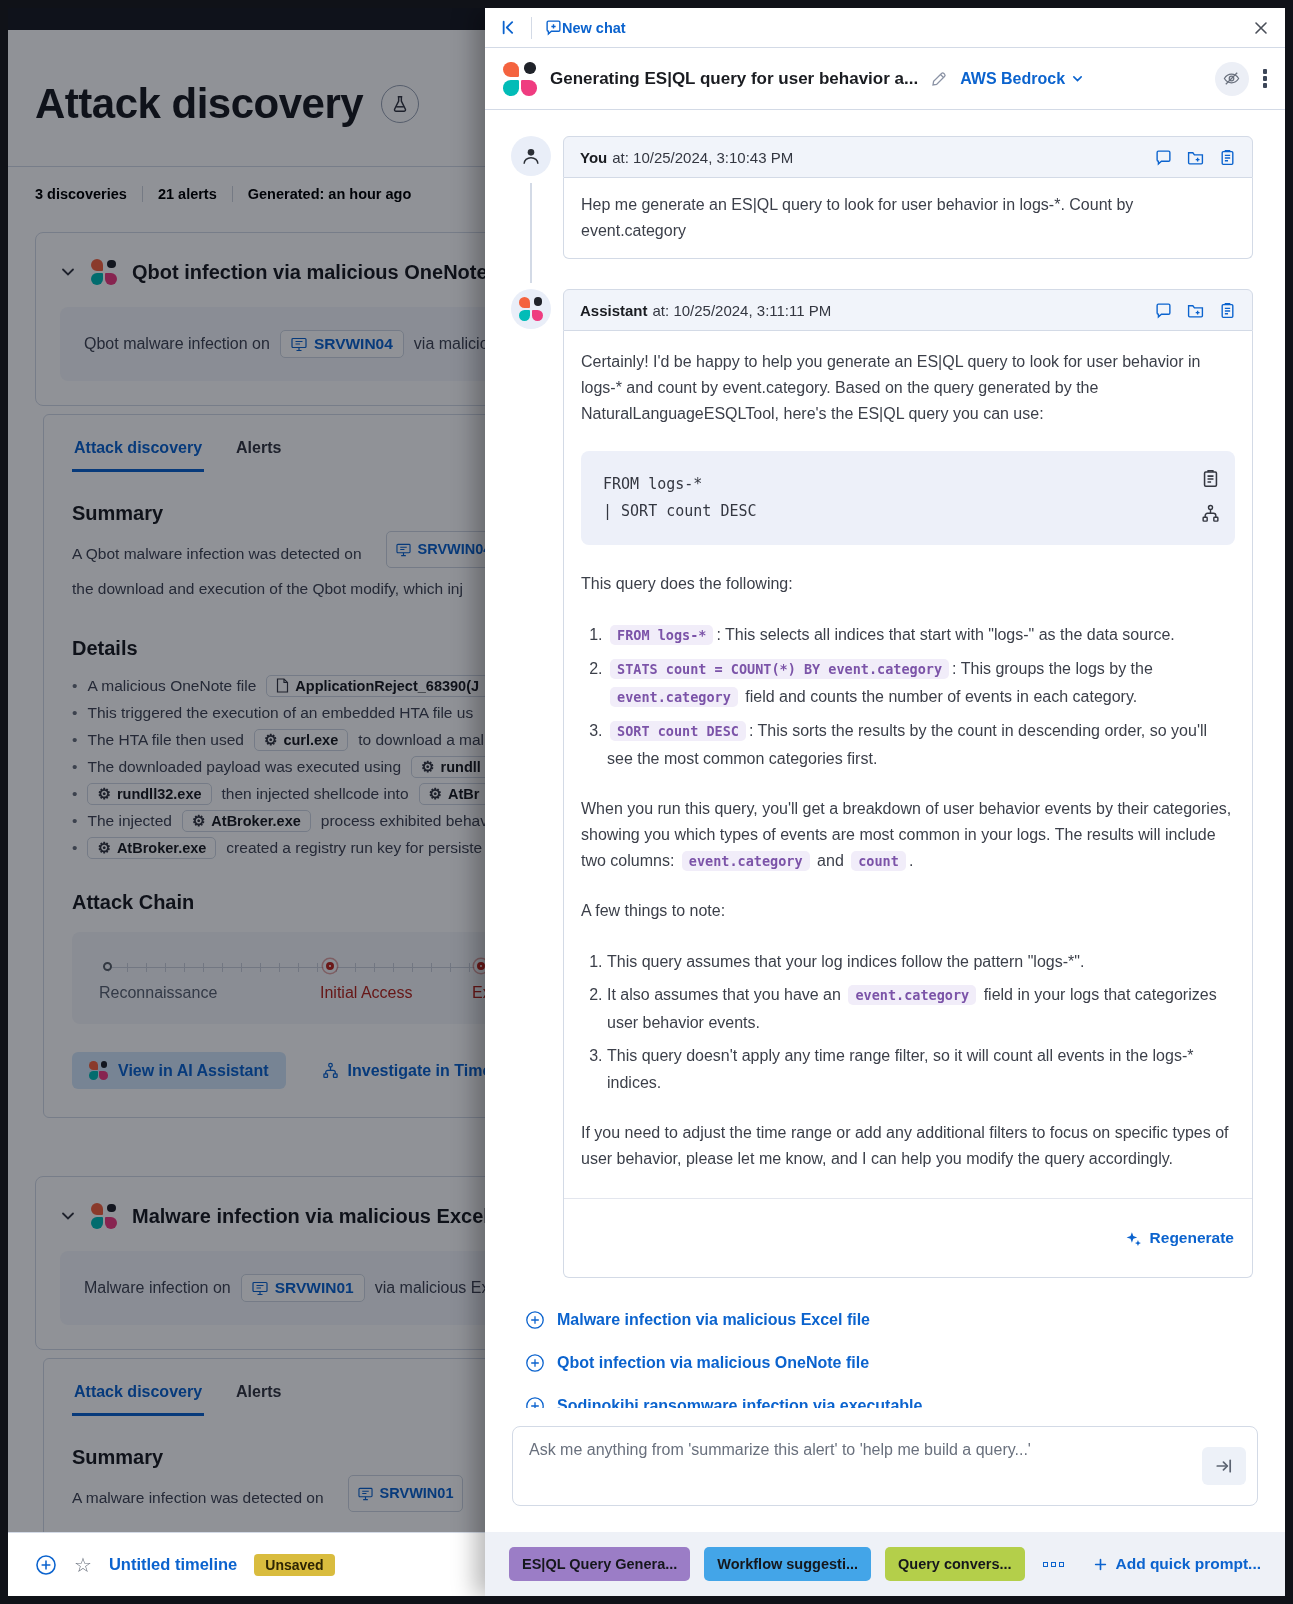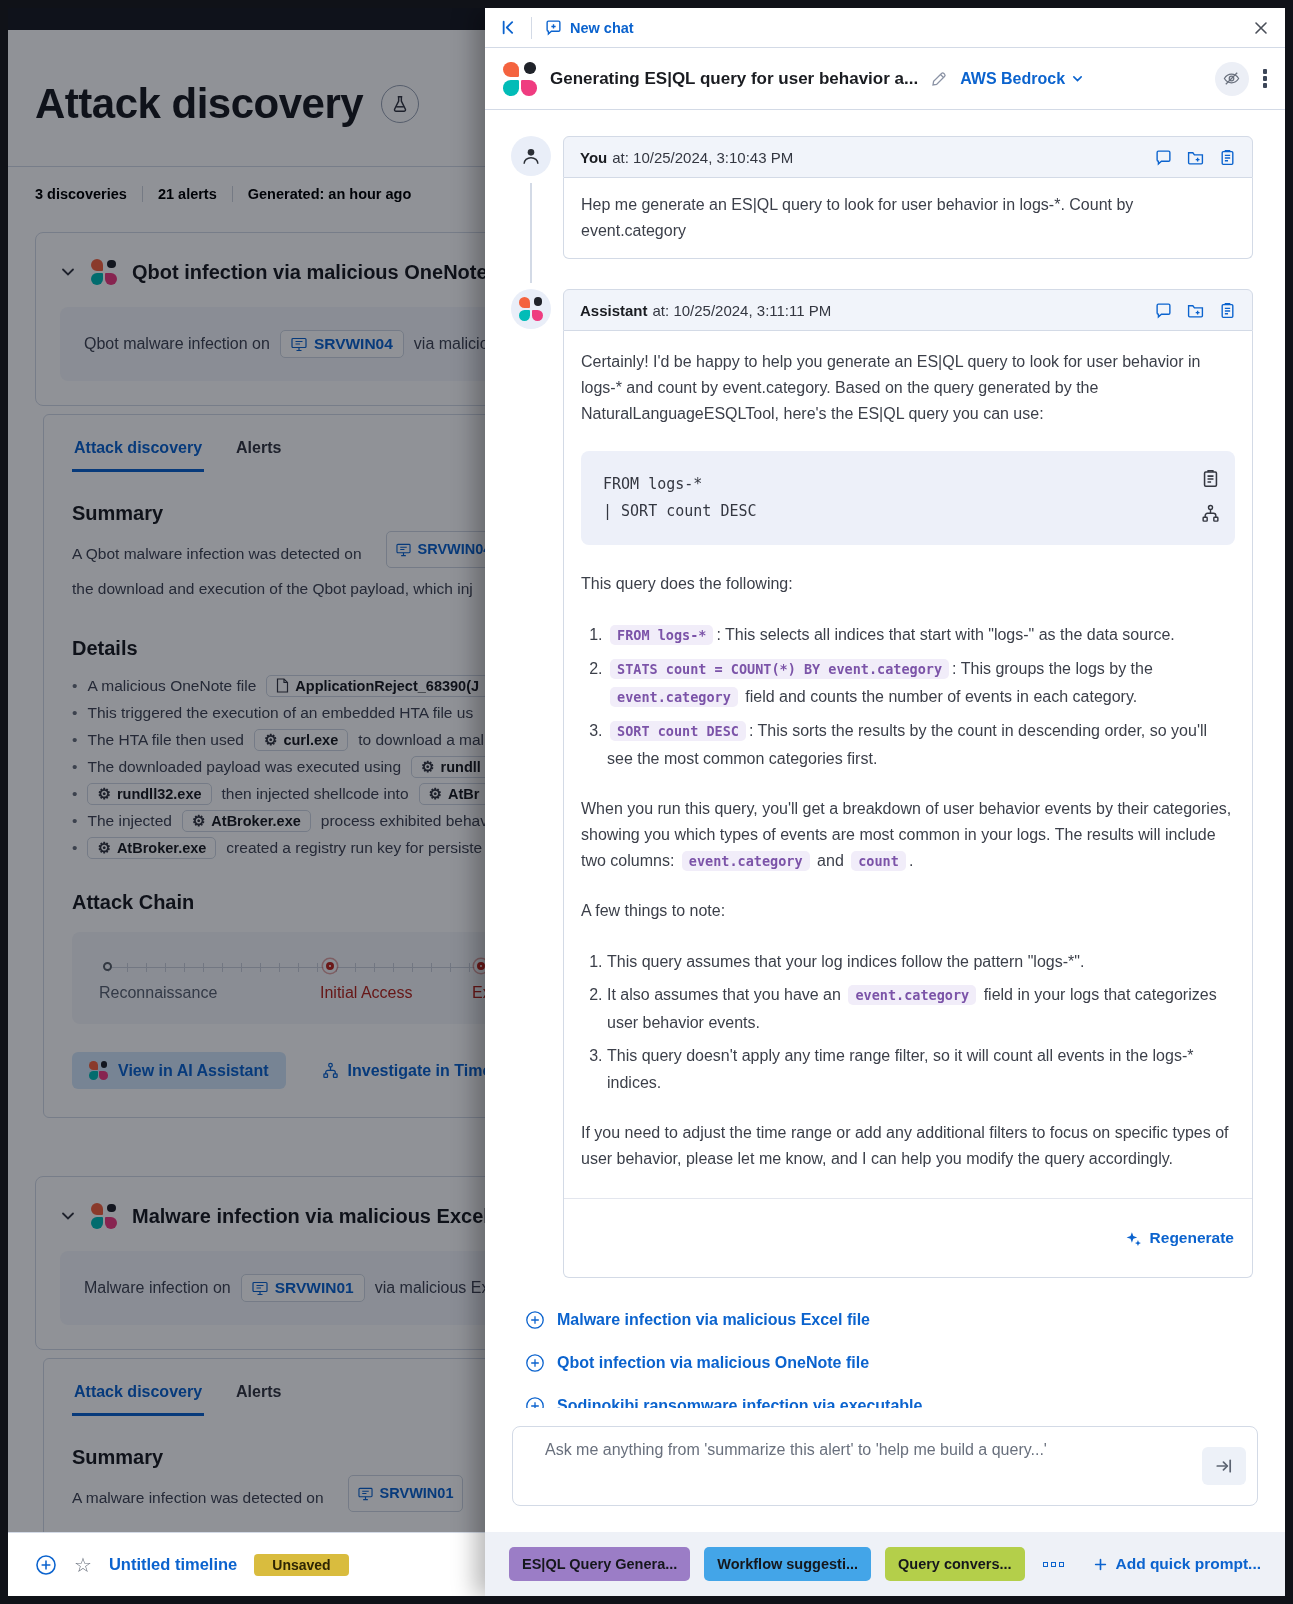--- a/index.html
+++ b/index.html
@@ -53,29 +53,29 @@
   .lb-gray { color:#5a6270; } .lb-red { color:#b5251c; }
 
   .actions { display:flex; align-items:center; gap:36px; margin-top:28px; }
   .btn-view { display:inline-flex; align-items:center; gap:10px; background:#d2e7f9; border-radius:6px; padding:9px 17px; color:#0b63ce; font-size:16px; font-weight:600; }
   .link-inv { display:inline-flex; align-items:center; gap:9px; color:#0b63ce; font-size:16px; font-weight:600; white-space:nowrap; }
 
   .dim { position:absolute; left:0; top:0; width:477px; height:1524px; background:rgba(3,7,18,0.44); z-index:5; }
   .bottom-bar { position:absolute; left:0; top:1524px; width:477px; height:64px; background:#fff; border-top:1px solid #d3dae6;
      display:flex; align-items:center; gap:17px; padding-left:27px; z-index:10; }
   .tl-title { color:#0b63ce; font-size:16.5px; font-weight:600; }
-  .unsaved { background:#d9bc3e; border-radius:4px; padding:3px 18px; font-size:14px; font-weight:600; color:#2e2503; }
+  .unsaved { background:#d9bc3e; border-radius:4px; padding:3px 11px; font-size:14px; font-weight:600; color:#2e2503; }
   .star-glyph { font-size:20px; color:#69707d; line-height:1; }
 
   
   .flyout { position:absolute; top:0; left:477px; width:800px; height:1588px; background:#fff; z-index:20;
      box-shadow:-10px 0 22px rgba(0,0,0,.28); display:flex; flex-direction:column; }
   .f-toolbar { flex:0 0 40px; display:flex; align-items:center; gap:13px; padding:0 16px; border-bottom:1px solid #d3dae6; }
   .t-sep { width:1px; height:22px; background:#d3dae6; }
-  .new-chat { display:flex; align-items:center; gap:8px; color:#0b63ce; font-size:14.5px; font-weight:600; }
+  .new-chat { display:flex; align-items:center; gap:0; color:#0b63ce; font-size:14.5px; font-weight:600; }
   .close-x { margin-left:auto; color:#4a4f59; display:flex; }
   .f-head { flex:0 0 62px; display:flex; align-items:center; gap:13px; padding:0 18px; border-bottom:1px solid #d3dae6; }
   .conv-title { font-size:17px; font-weight:700; color:#1a1c21; white-space:nowrap; }
   .connector-sel { display:flex; align-items:center; gap:6px; color:#0b63ce; font-size:16px; font-weight:600; white-space:nowrap; }
   .head-right { margin-left:auto; display:flex; align-items:center; gap:14px; }
   .anon-btn { width:34px; height:34px; border-radius:50%; background:#eceff6; display:flex; align-items:center; justify-content:center; color:#69707d; }
   .kebab { display:flex; flex-direction:column; gap:2.5px; }
   .kebab i { width:4.5px; height:4.5px; background:#3c4658; display:block; border-radius:1px; }
 
   .f-body { flex:1; overflow:hidden; padding:26px 32px 0 26px; }
@@ -97,21 +97,21 @@
   .msg-body ol { margin:0 0 24px; padding-left:26px; }
   .msg-body li { margin-bottom:6px; line-height:27px; }
   .icode { font-family:"DejaVu Sans Mono", monospace; font-size:13.5px; font-weight:700; color:#7b53a8; background:#f1edf9; border-radius:5px; padding:2px 7px; margin:0 3px; white-space:nowrap; }
   .msg-foot { border-top:1px solid #e3e6ee; margin:26px -17px 0; padding:26px 18px; display:flex; justify-content:flex-end; }
   .regen { display:flex; align-items:center; gap:8px; color:#0b63ce; font-weight:600; font-size:15.5px; }
 
   .suggestions { margin:32px 0 0 14px; display:flex; flex-direction:column; gap:23px; }
   .sug { display:flex; align-items:center; gap:12px; color:#0b63ce; font-size:16px; font-weight:600; }
 
   .f-input { flex:0 0 auto; margin:18px 27px 22px; position:relative; }
-  .f-input textarea { width:100%; height:80px; border:1px solid #d3dae6; border-radius:8px; padding:14px 70px 14px 32px;
+  .f-input textarea { width:100%; height:80px; border:1px solid #d3dae6; border-radius:8px; padding:14px 70px 14px 16px;
      font-family:inherit; font-size:16px; color:#1d4ed8; resize:none; outline:none; }
   .f-input textarea::placeholder { color:#69707d; }
   .send-btn { position:absolute; right:12px; top:21px; width:44px; height:38px; background:#edf1f8; border-radius:6px; display:flex; align-items:center; justify-content:center; color:#5b6371; }
 
   .f-footer { flex:0 0 64px; background:#eef1f7; display:flex; align-items:center; gap:14px; padding:0 24px; }
   .qp { height:34px; display:inline-flex; align-items:center; padding:0 13px; border-radius:5px; font-size:14.5px; font-weight:600; color:#15171c; white-space:nowrap; }
   .qp.purple { background:#9b7dc6; }
   .qp.blue { background:#43a5e8; }
   .qp.green { background:#b4cf4a; }
   .boxes-h { display:flex; gap:3px; margin-left:4px; }
@@ -190,21 +190,21 @@
         <span class="host-badge" style="font-size:14.5px;padding:3px 9px">
           <svg width="15" height="14" viewBox="0 0 16 15" fill="none" stroke="currentColor" stroke-width="1.2">
                 <rect x="1" y="1.5" width="14" height="9" rx="1"></rect>
                 <path d="M4.5 4.5h7M4.5 7h4.5"></path>
                 <path d="M5.5 13.5h5M8 10.5v3"></path>
               </svg>
           <span>SRVWIN04</span>
         </span>
       </div>
       <div class="pline">
-            <span>the download and execution of the Qbot payload, which inj</span>
+            <span>the download and execution of the Qbot modify, which inj</span>
           </div>
 
       <div class="sec-h" style="margin-top:34px">Details</div>
       <div style="margin-top:12px">
         <div class="blt">
           <span>A malicious OneNote file</span>
           <span class="ent-badge">
             <svg width="13" height="15" viewBox="0 0 13 15" fill="none" stroke="#343741" stroke-width="1.2">
                   <path d="M1.5 1h6.5l3.5 3.5V14h-10z"></path>
                   <path d="M8 1v3.5h3.5"></path>

